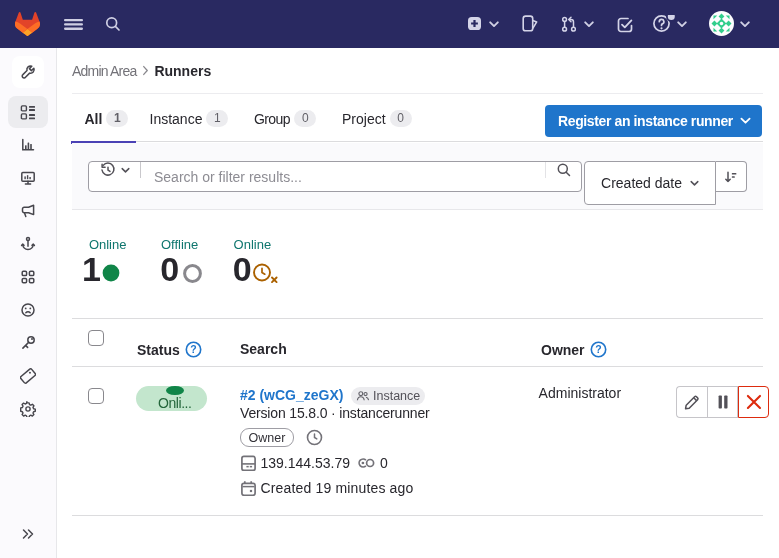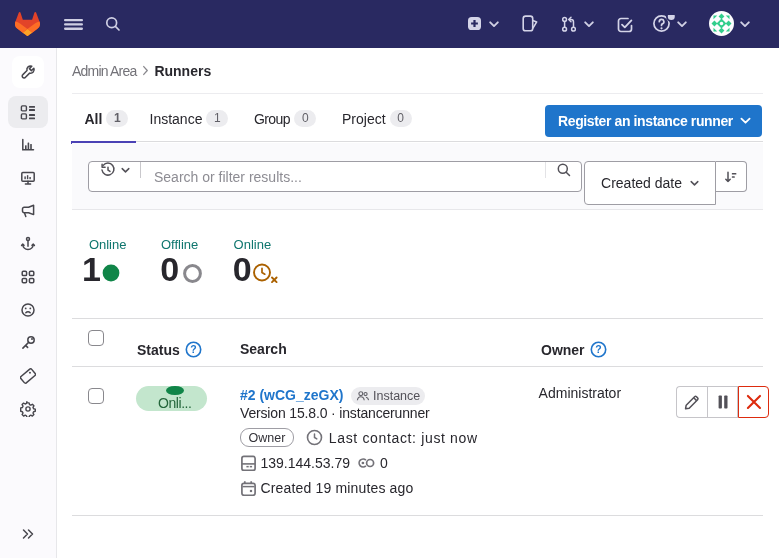--- a/index.html
+++ b/index.html
@@ -350,21 +350,20 @@
         <path d="M11.4 9.4c1.6.3 2.7 1.7 3 3.4"></path>
       </g>
     </svg>Instance</div>
   <div class="rline" style="top:357px;letter-spacing:-0.16px">Version 15.8.0 · instancerunner</div>
   <div class="rline" style="top:380px">
     <span class="idle">Owner</span>
     <svg class="gicon" width="17" height="17" viewBox="0 0 17 17">
         <circle cx="8.5" cy="8.5" r="7" fill="none" stroke="#737278" stroke-width="1.6"></circle>
         <path d="M8.5 4.9v3.6l2.3 1.4" fill="none" stroke="#737278" stroke-width="1.5" stroke-linecap="round"></path>
       </svg>
-    <span style="letter-spacing:0.65px">Last contact: just now</span>
   </div>
   <div class="rline" style="top:407px">
     <svg class="gicon" style="margin-right:4.5px" width="16" height="16" viewBox="0 0 16 16">
         <rect x="1.9" y="1.4" width="13.2" height="14" rx="2" fill="none" stroke="#737278" stroke-width="1.7"></rect>
         <path d="M1.9 8.9h13.2" stroke="#737278" stroke-width="1.6"></path>
         <rect x="6.4" y="10.9" width="2.3" height="1.5" fill="#737278"></rect>
         <rect x="9.8" y="10.9" width="2.3" height="1.5" fill="#737278"></rect>
       </svg>
     139.144.53.79
     <svg style="margin:0 5px 0 8px" width="17" height="16" viewBox="0 0 17 16">

